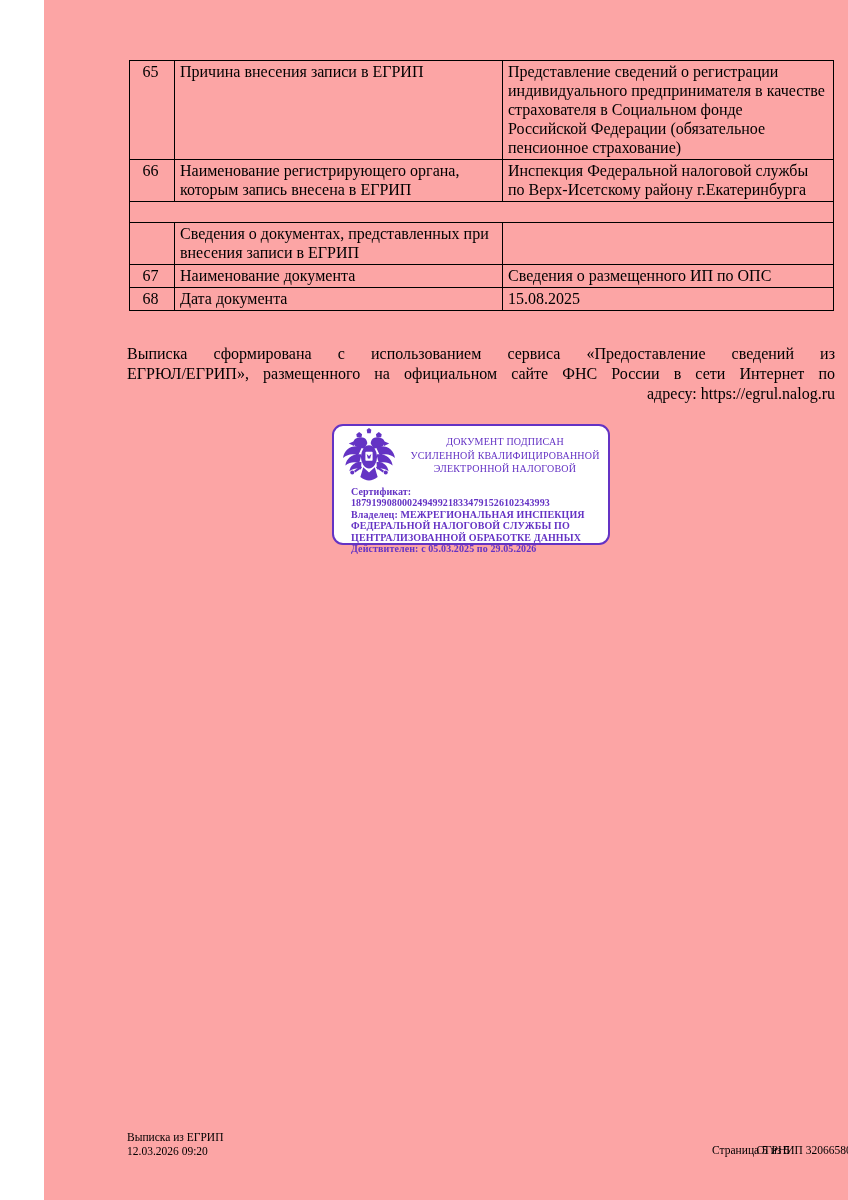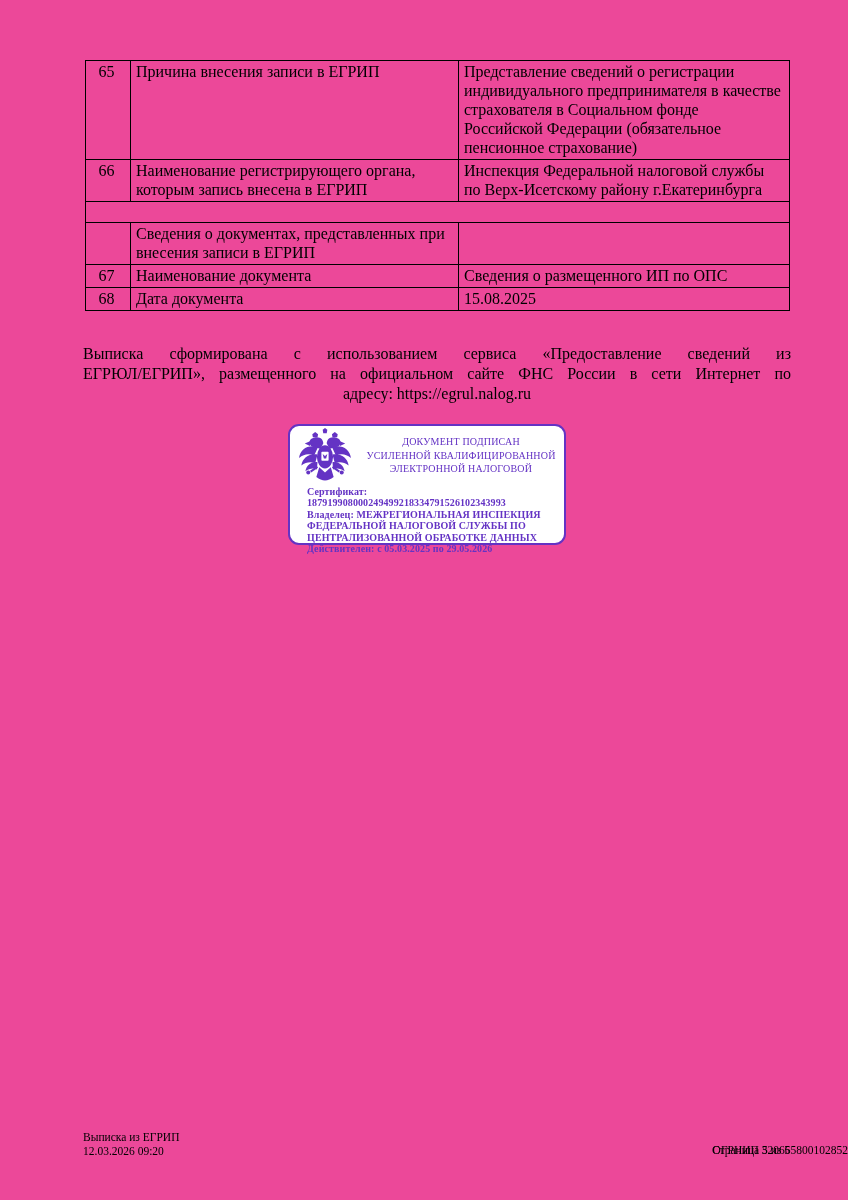--- a/index.html
+++ b/index.html
@@ -4,21 +4,21 @@
 <title>Выписка из ЕГРИП</title>
 <style>
   :root { --accent:#6433c4; }
   * { margin:0; padding:0; box-sizing:border-box; }
   html,body { background:#ffffff; }
   body {
     width:848px; height:1200px; position:relative; overflow:hidden;
     font-family:"Liberation Serif","DejaVu Serif",serif;
     color:#000;
   }
-  .page { position:absolute; inset:0; background:#ec4899; }
+  .page { position:absolute; inset:0; background:#fca5a5;margin-left:44px; }
 
   
   table.registry {
     position:absolute; left:85px; top:60px; width:704px;
     border-collapse:collapse; table-layout:fixed;
     font-size:16px; line-height:1.19;
   }
   table.registry td {
     border:1.5px solid #000;
     vertical-align:top;
@@ -34,21 +34,21 @@
   tr.section td { height:39px; }
   tr.r67 td { height:23px; }
   tr.r68 td { height:23px; }
 
   
   .note {
     position:absolute; left:83px; top:344px; width:708px;
     font-size:16px; line-height:20px;
   }
   .note .jline { text-align:justify; text-align-last:justify; }
-  .note .lline { text-align:center; }
+  .note .lline { text-align:right; }
 
   
   .stamp {
     position:absolute; left:288px; top:424px; width:278px; height:121px;
     border:2.5px solid var(--accent); border-radius:11px;
     color:var(--accent); background:#fff;
   }
   .stamp .eagle {
     position:absolute; left:6px; top:2px; width:58px; height:60px;
   }

